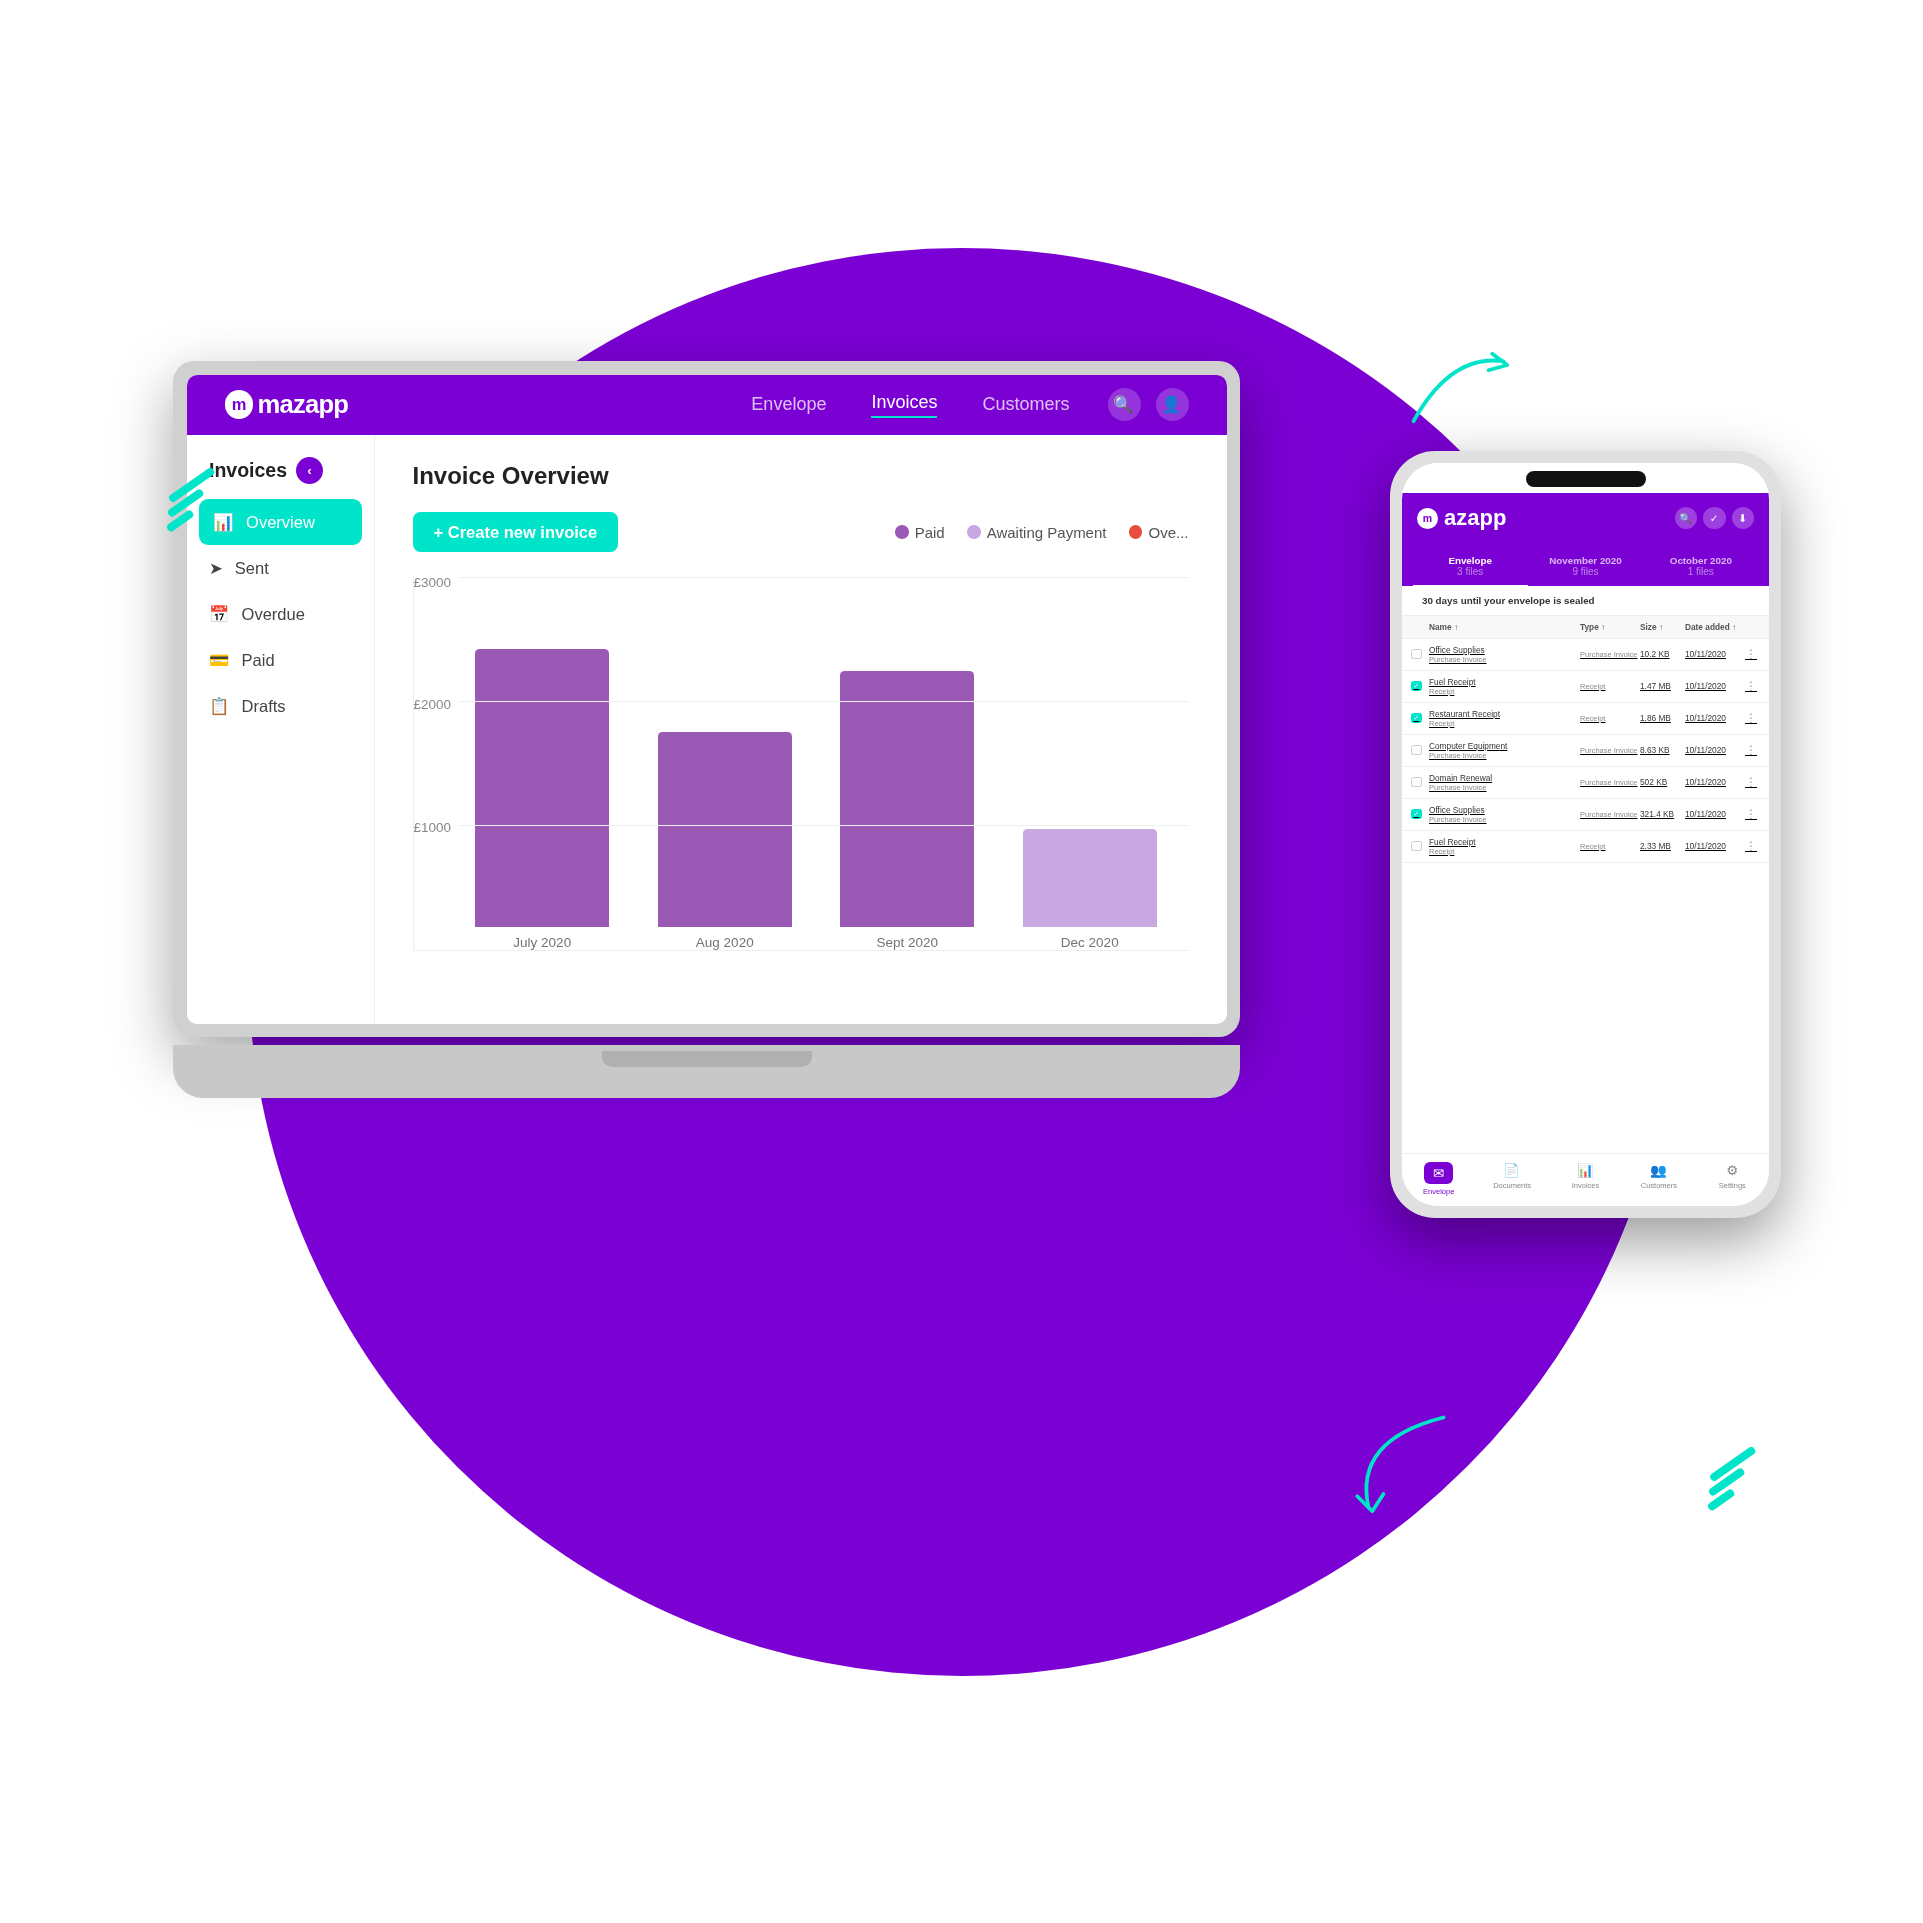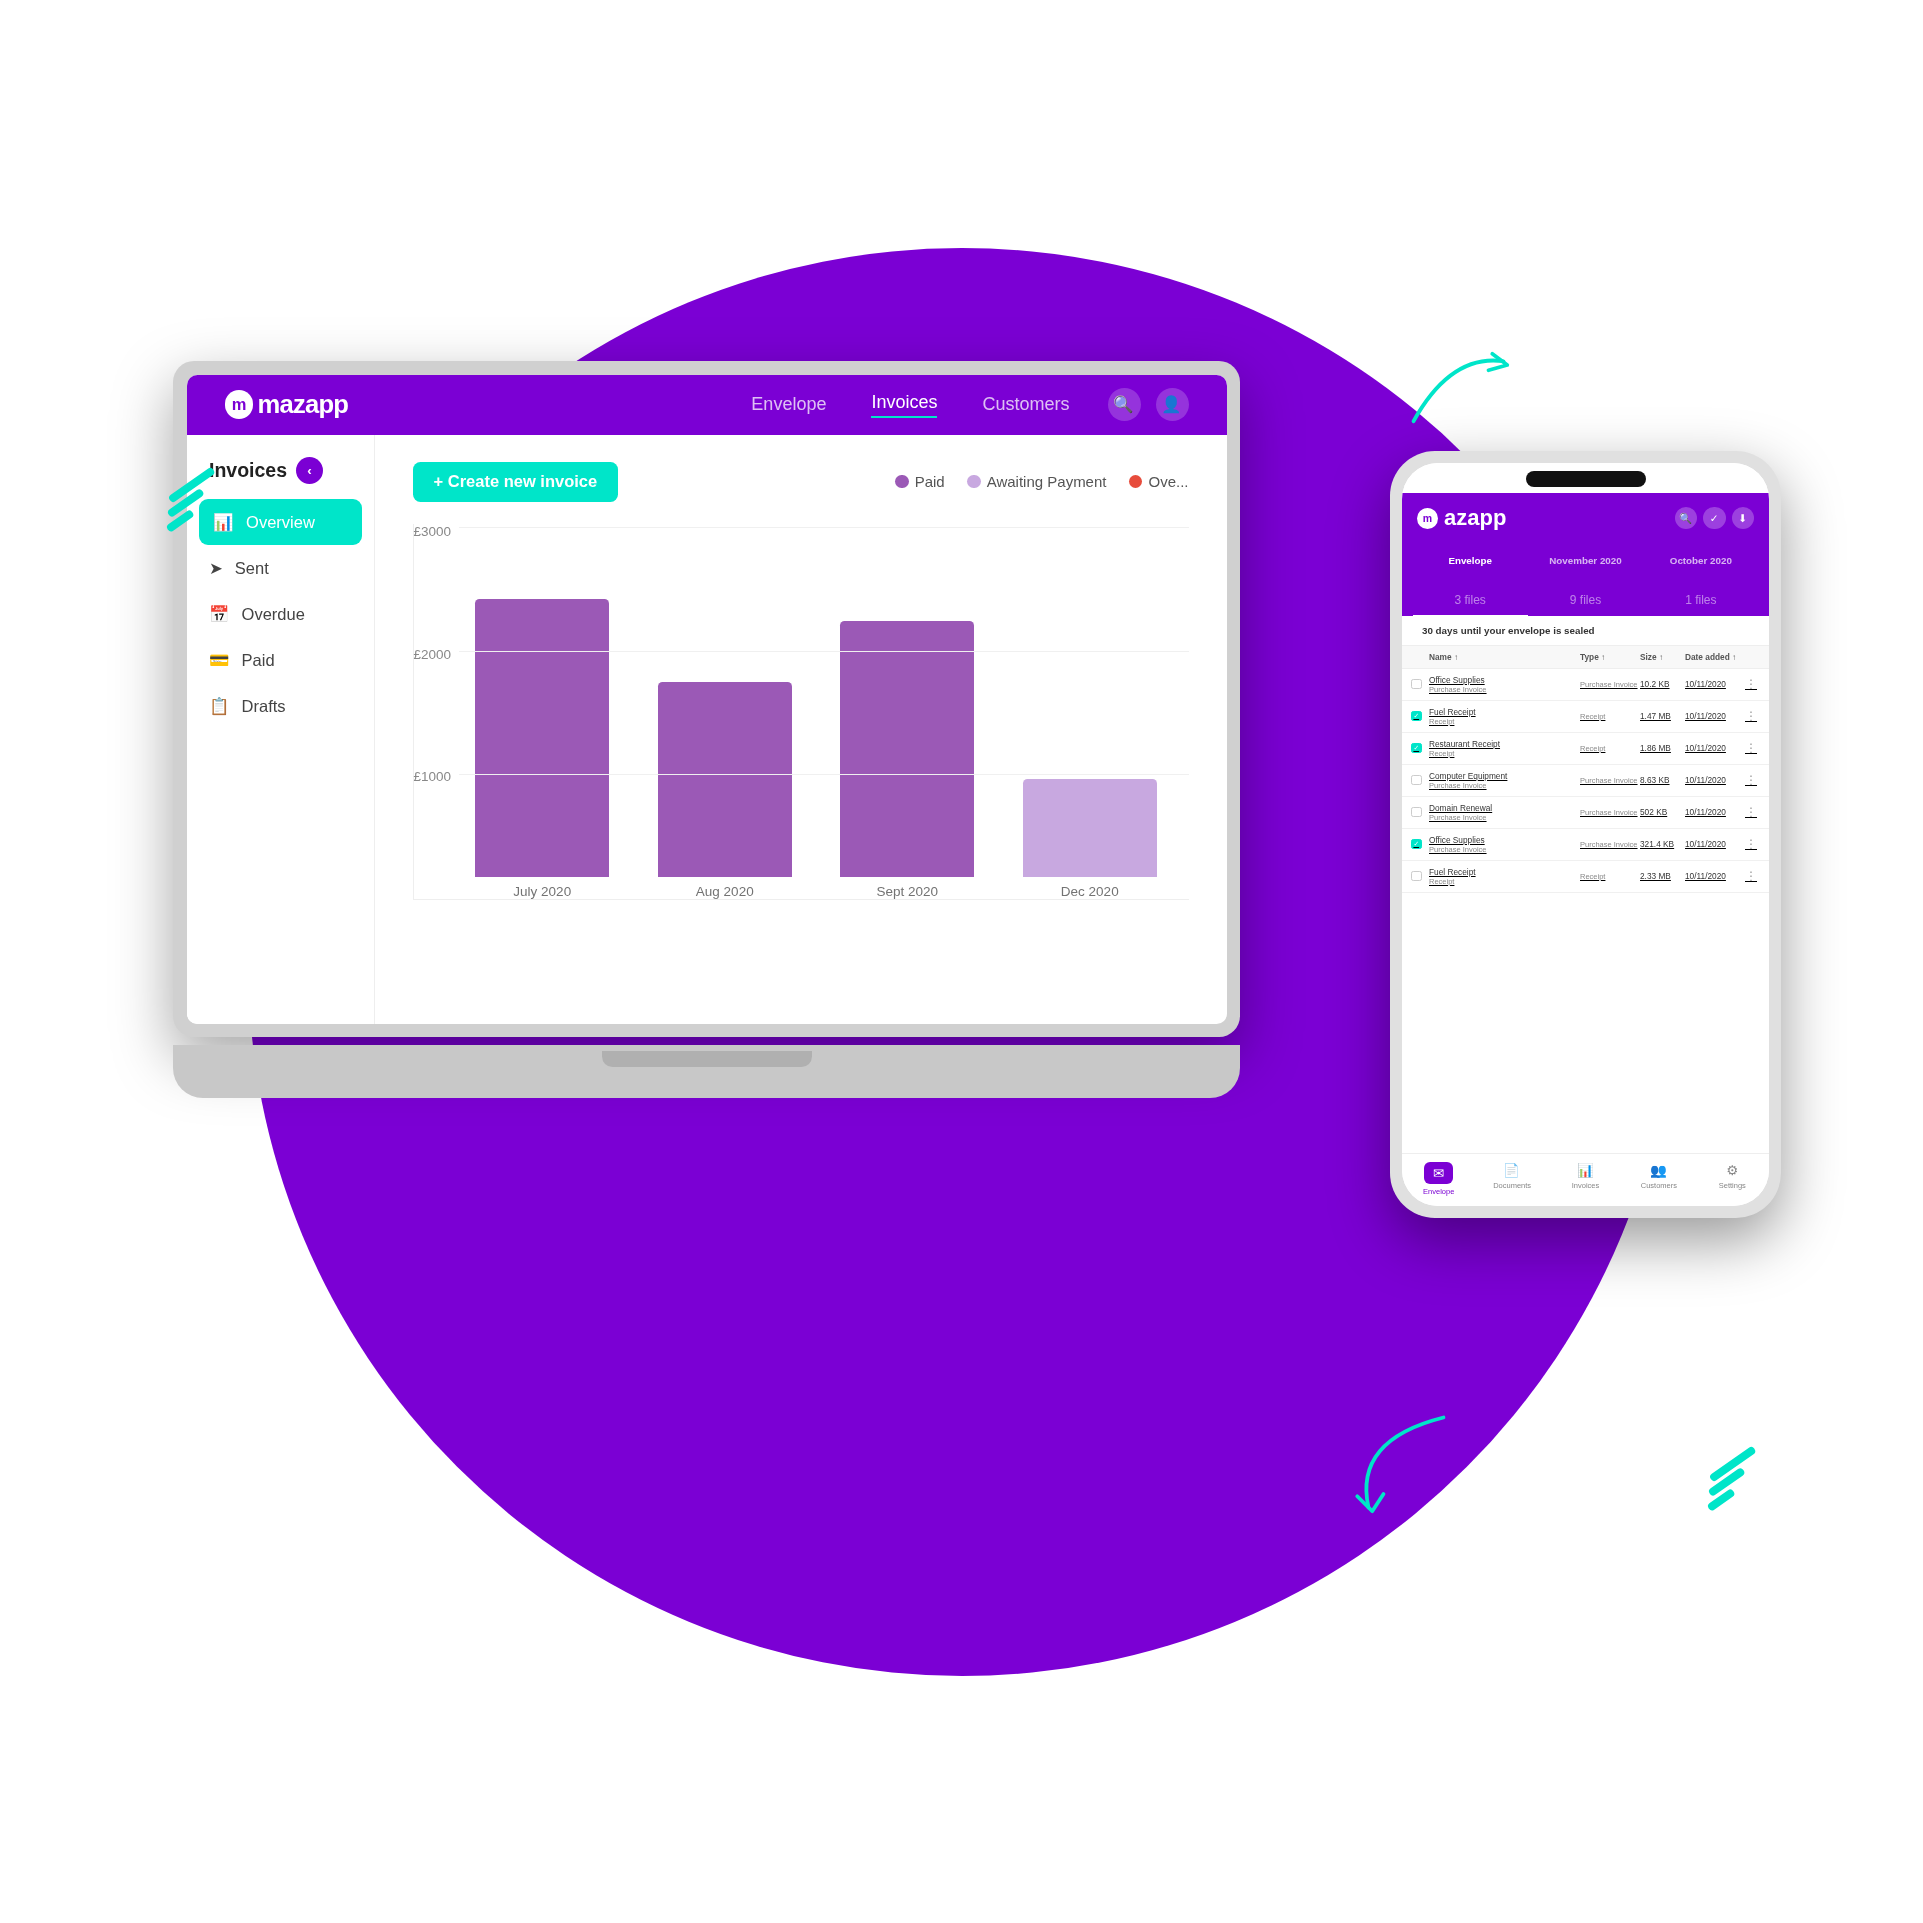--- a/index.html
+++ b/index.html
@@ -424,24 +424,23 @@
       font-size: 9.8px;
       font-weight: 600;
       color: rgba(255,255,255,0.7);
       cursor: pointer;
     }
     .phone-tab.active {
       color: #fff;
       border-bottom: 1.5px solid #fff;
     }
     .phone-tab-sub {
-      font-size: 12px;
+      font-size: 10px;
       color: rgba(255,255,255,0.5);
       font-weight: 400;
-      margin-top: 27px;
     }
 
     
     .phone-notice {
       background: #fff;
       padding: 9px 20px;
       font-size: 9.8px;
       font-weight: 600;
       color: #333;
       border-bottom: 0.8px solid #eee;
@@ -610,20 +609,21 @@
               <span class="sidebar-icon">💳</span>
               <span>Paid</span>
             </div>
             <div class="sidebar-item">
               <span class="sidebar-icon">📋</span>
               <span>Drafts</span>
             </div>
           </div>
 
           <div class="main-area">
+            <div class="main-title">Invoice Overview</div>
             <div class="chart-toolbar">
               <button class="create-btn">+ Create new invoice</button>
               <div class="legend">
                 <div class="legend-item">
                   <div class="legend-dot" style="background:#9b59b6;"></div>
                   <span>Paid</span>
                 </div>
                 <div class="legend-item">
                   <div class="legend-dot" style="background:#c8a8e0;"></div>
                   <span>Awaiting Payment</span>

